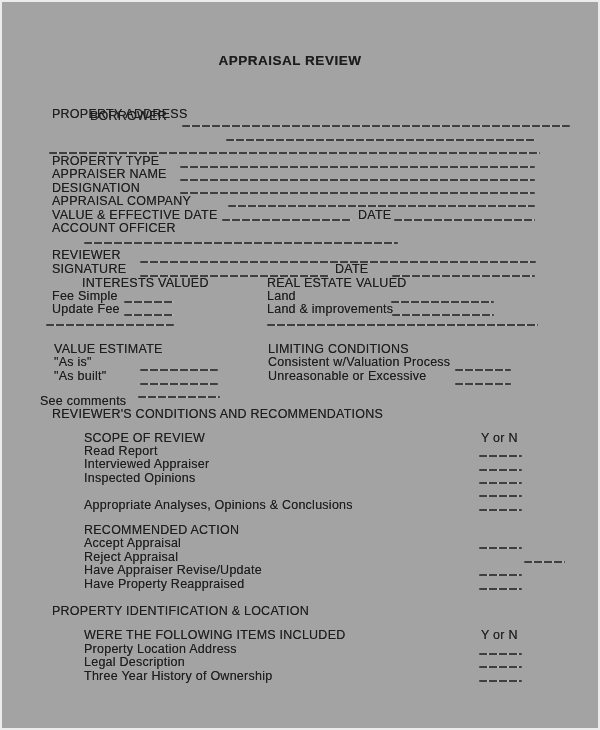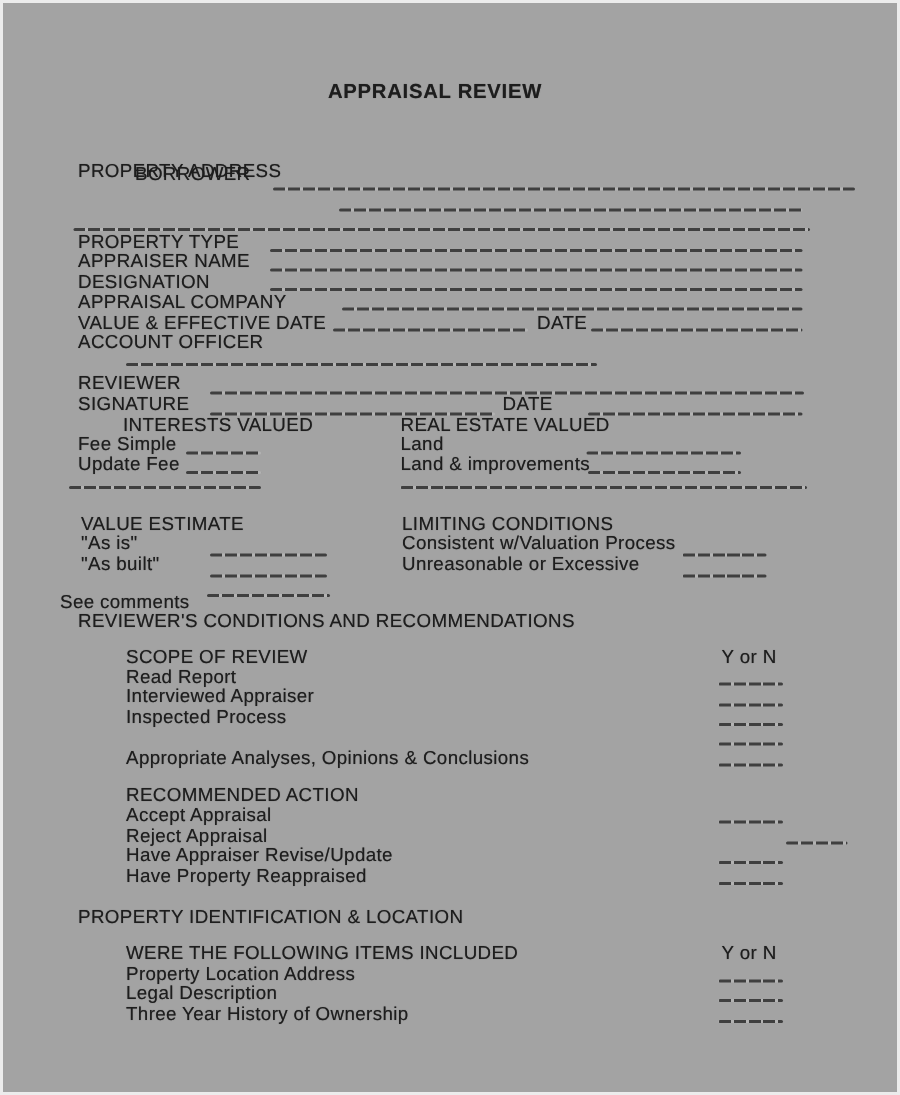--- a/index.html
+++ b/index.html
@@ -102,21 +102,21 @@
 
   <div class="t" style="left:82px;top:430px;">SCOPE OF REVIEW</div>
   <div class="t" style="left:479px;top:430px;">Y or N</div>
 
   <div class="t" style="left:82px;top:443px;">Read Report</div>
   <div class="ln" style="left:477px;top:453px;width:43px;"></div>
 
   <div class="t" style="left:82px;top:456px;">Interviewed Appraiser</div>
   <div class="ln" style="left:477px;top:467px;width:43px;"></div>
 
-  <div class="t" style="left:82px;top:470px;">Inspected Process</div>
+  <div class="t" style="left:82px;top:470px;">Inspected Opinions</div>
   <div class="ln" style="left:477px;top:480px;width:43px;"></div>
 
   <div class="ln" style="left:477px;top:493px;width:43px;"></div>
 
   <div class="t" style="left:82px;top:497px;">Appropriate Analyses, Opinions &amp; Conclusions</div>
   <div class="ln" style="left:477px;top:507px;width:43px;"></div>
 
   <div class="t" style="left:82px;top:522px;">RECOMMENDED ACTION</div>
 
   <div class="t" style="left:82px;top:535px;">Accept Appraisal</div>

